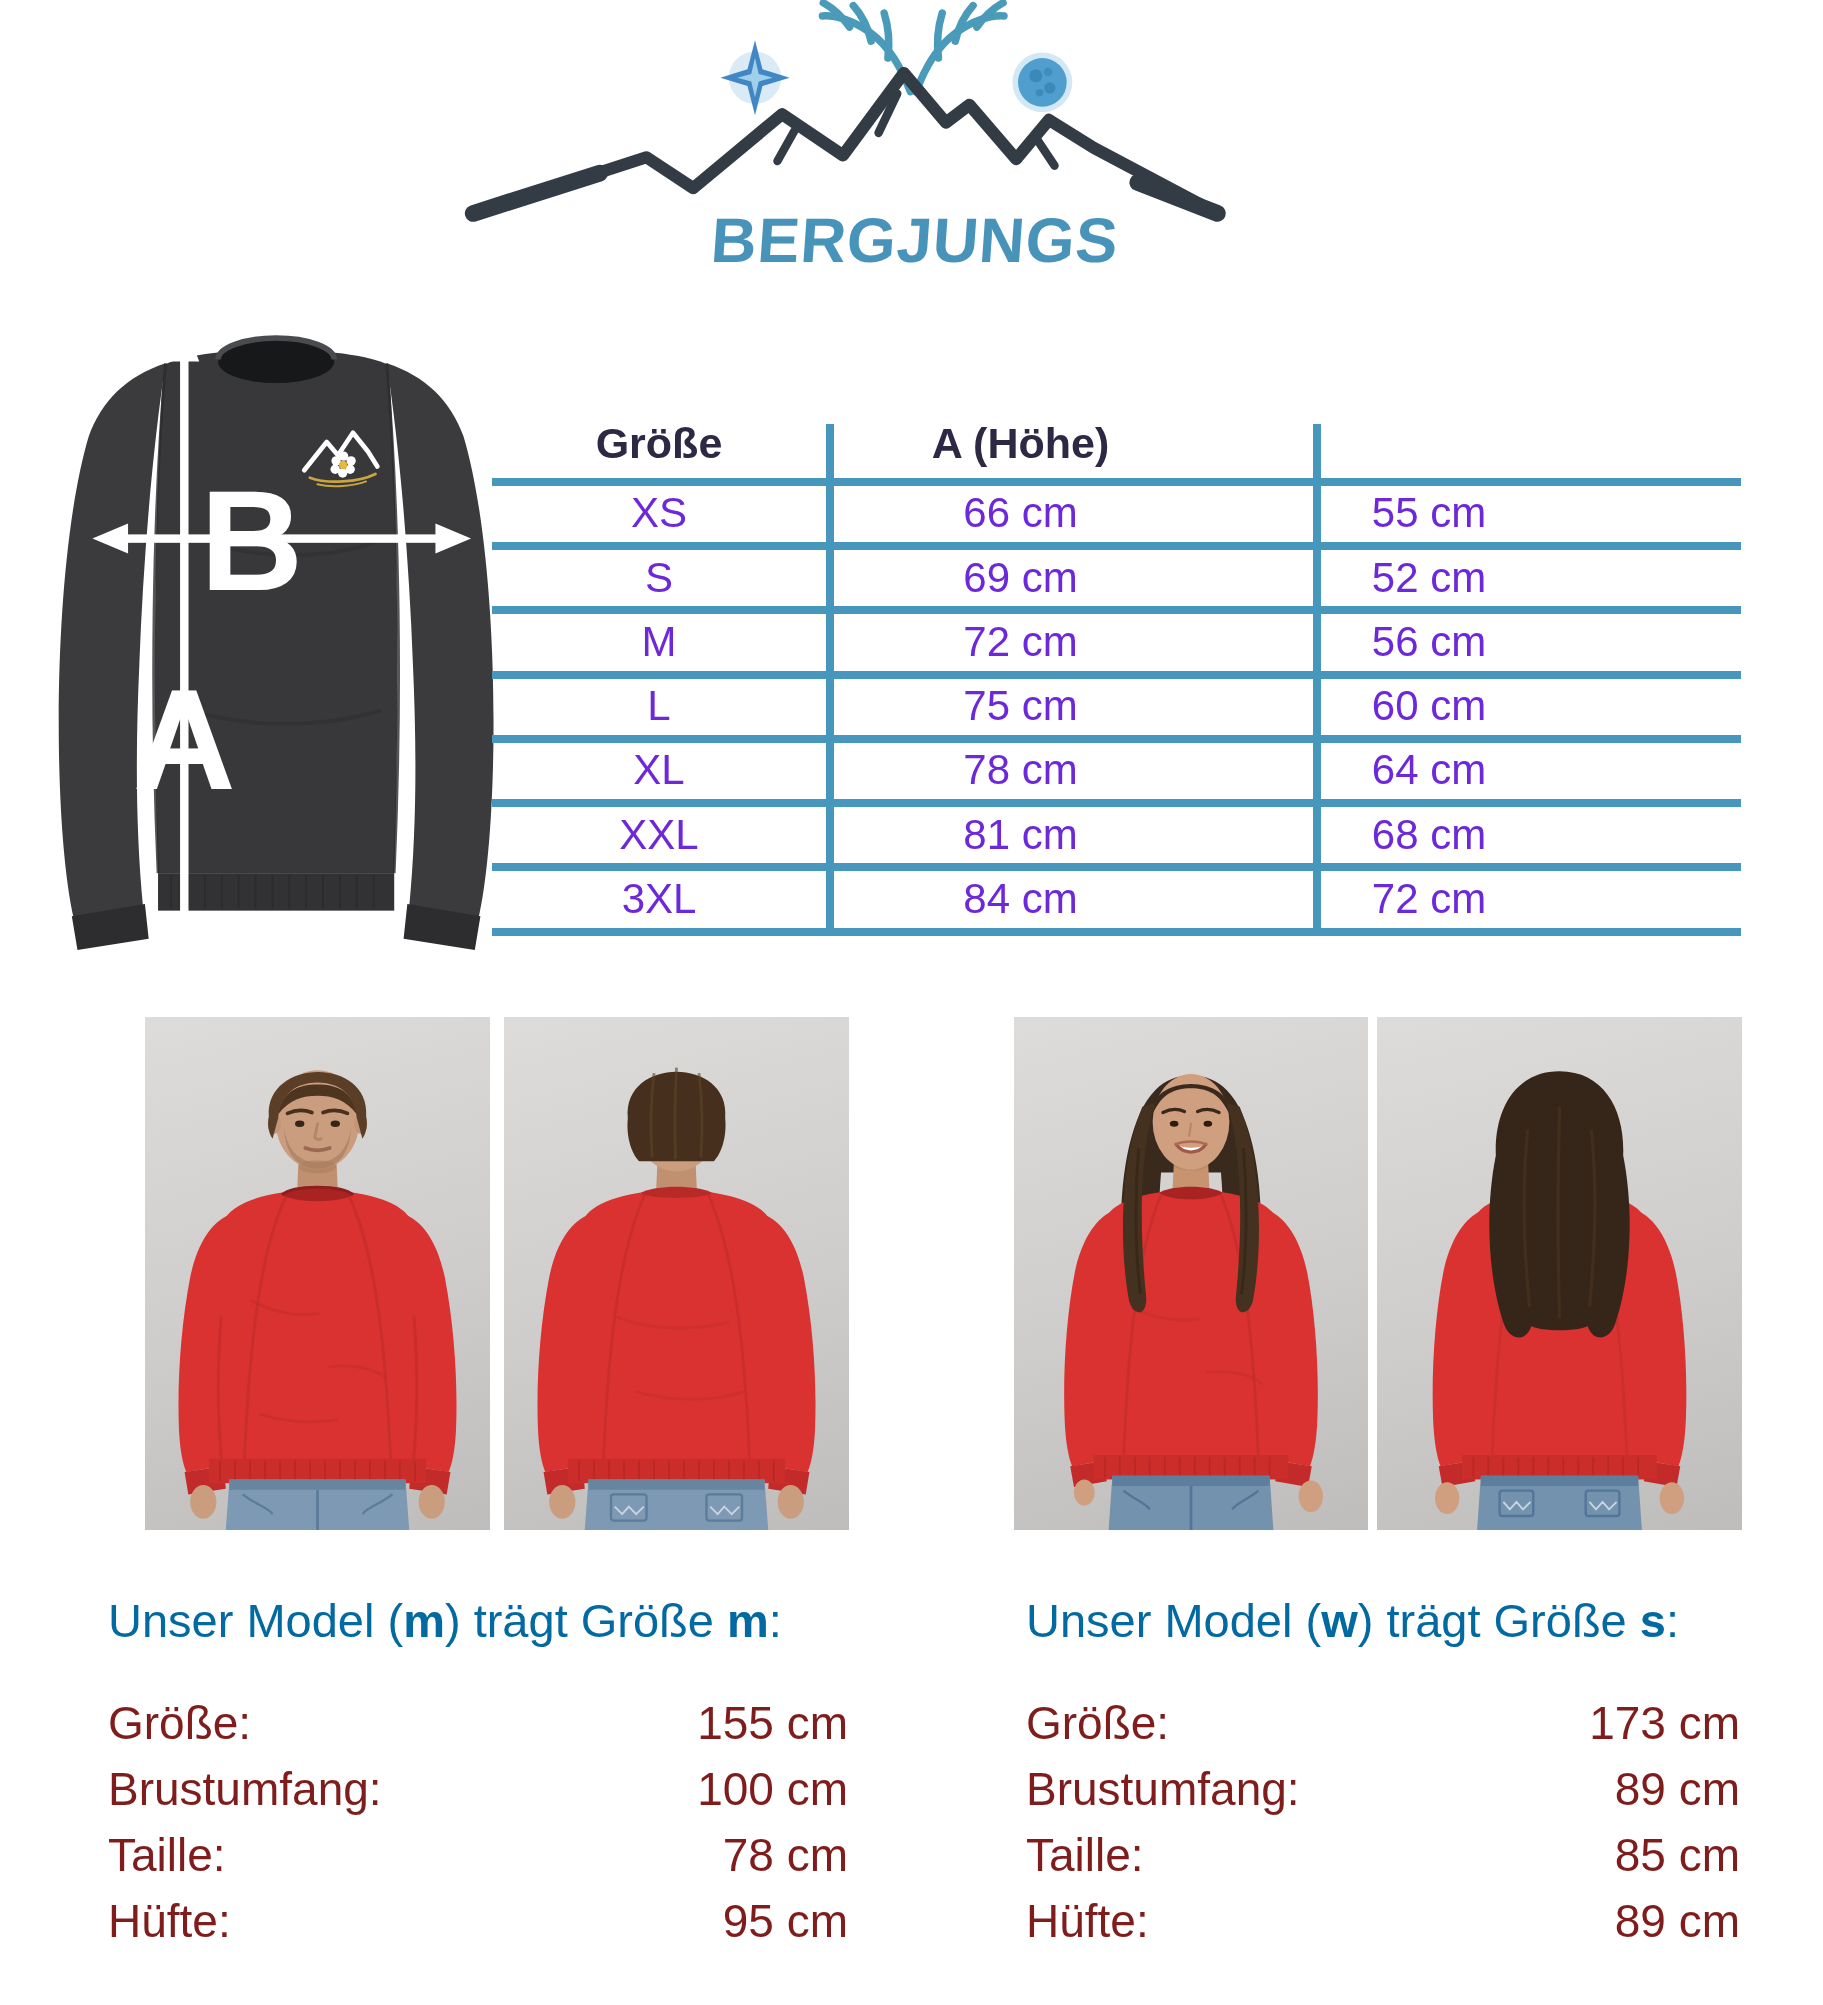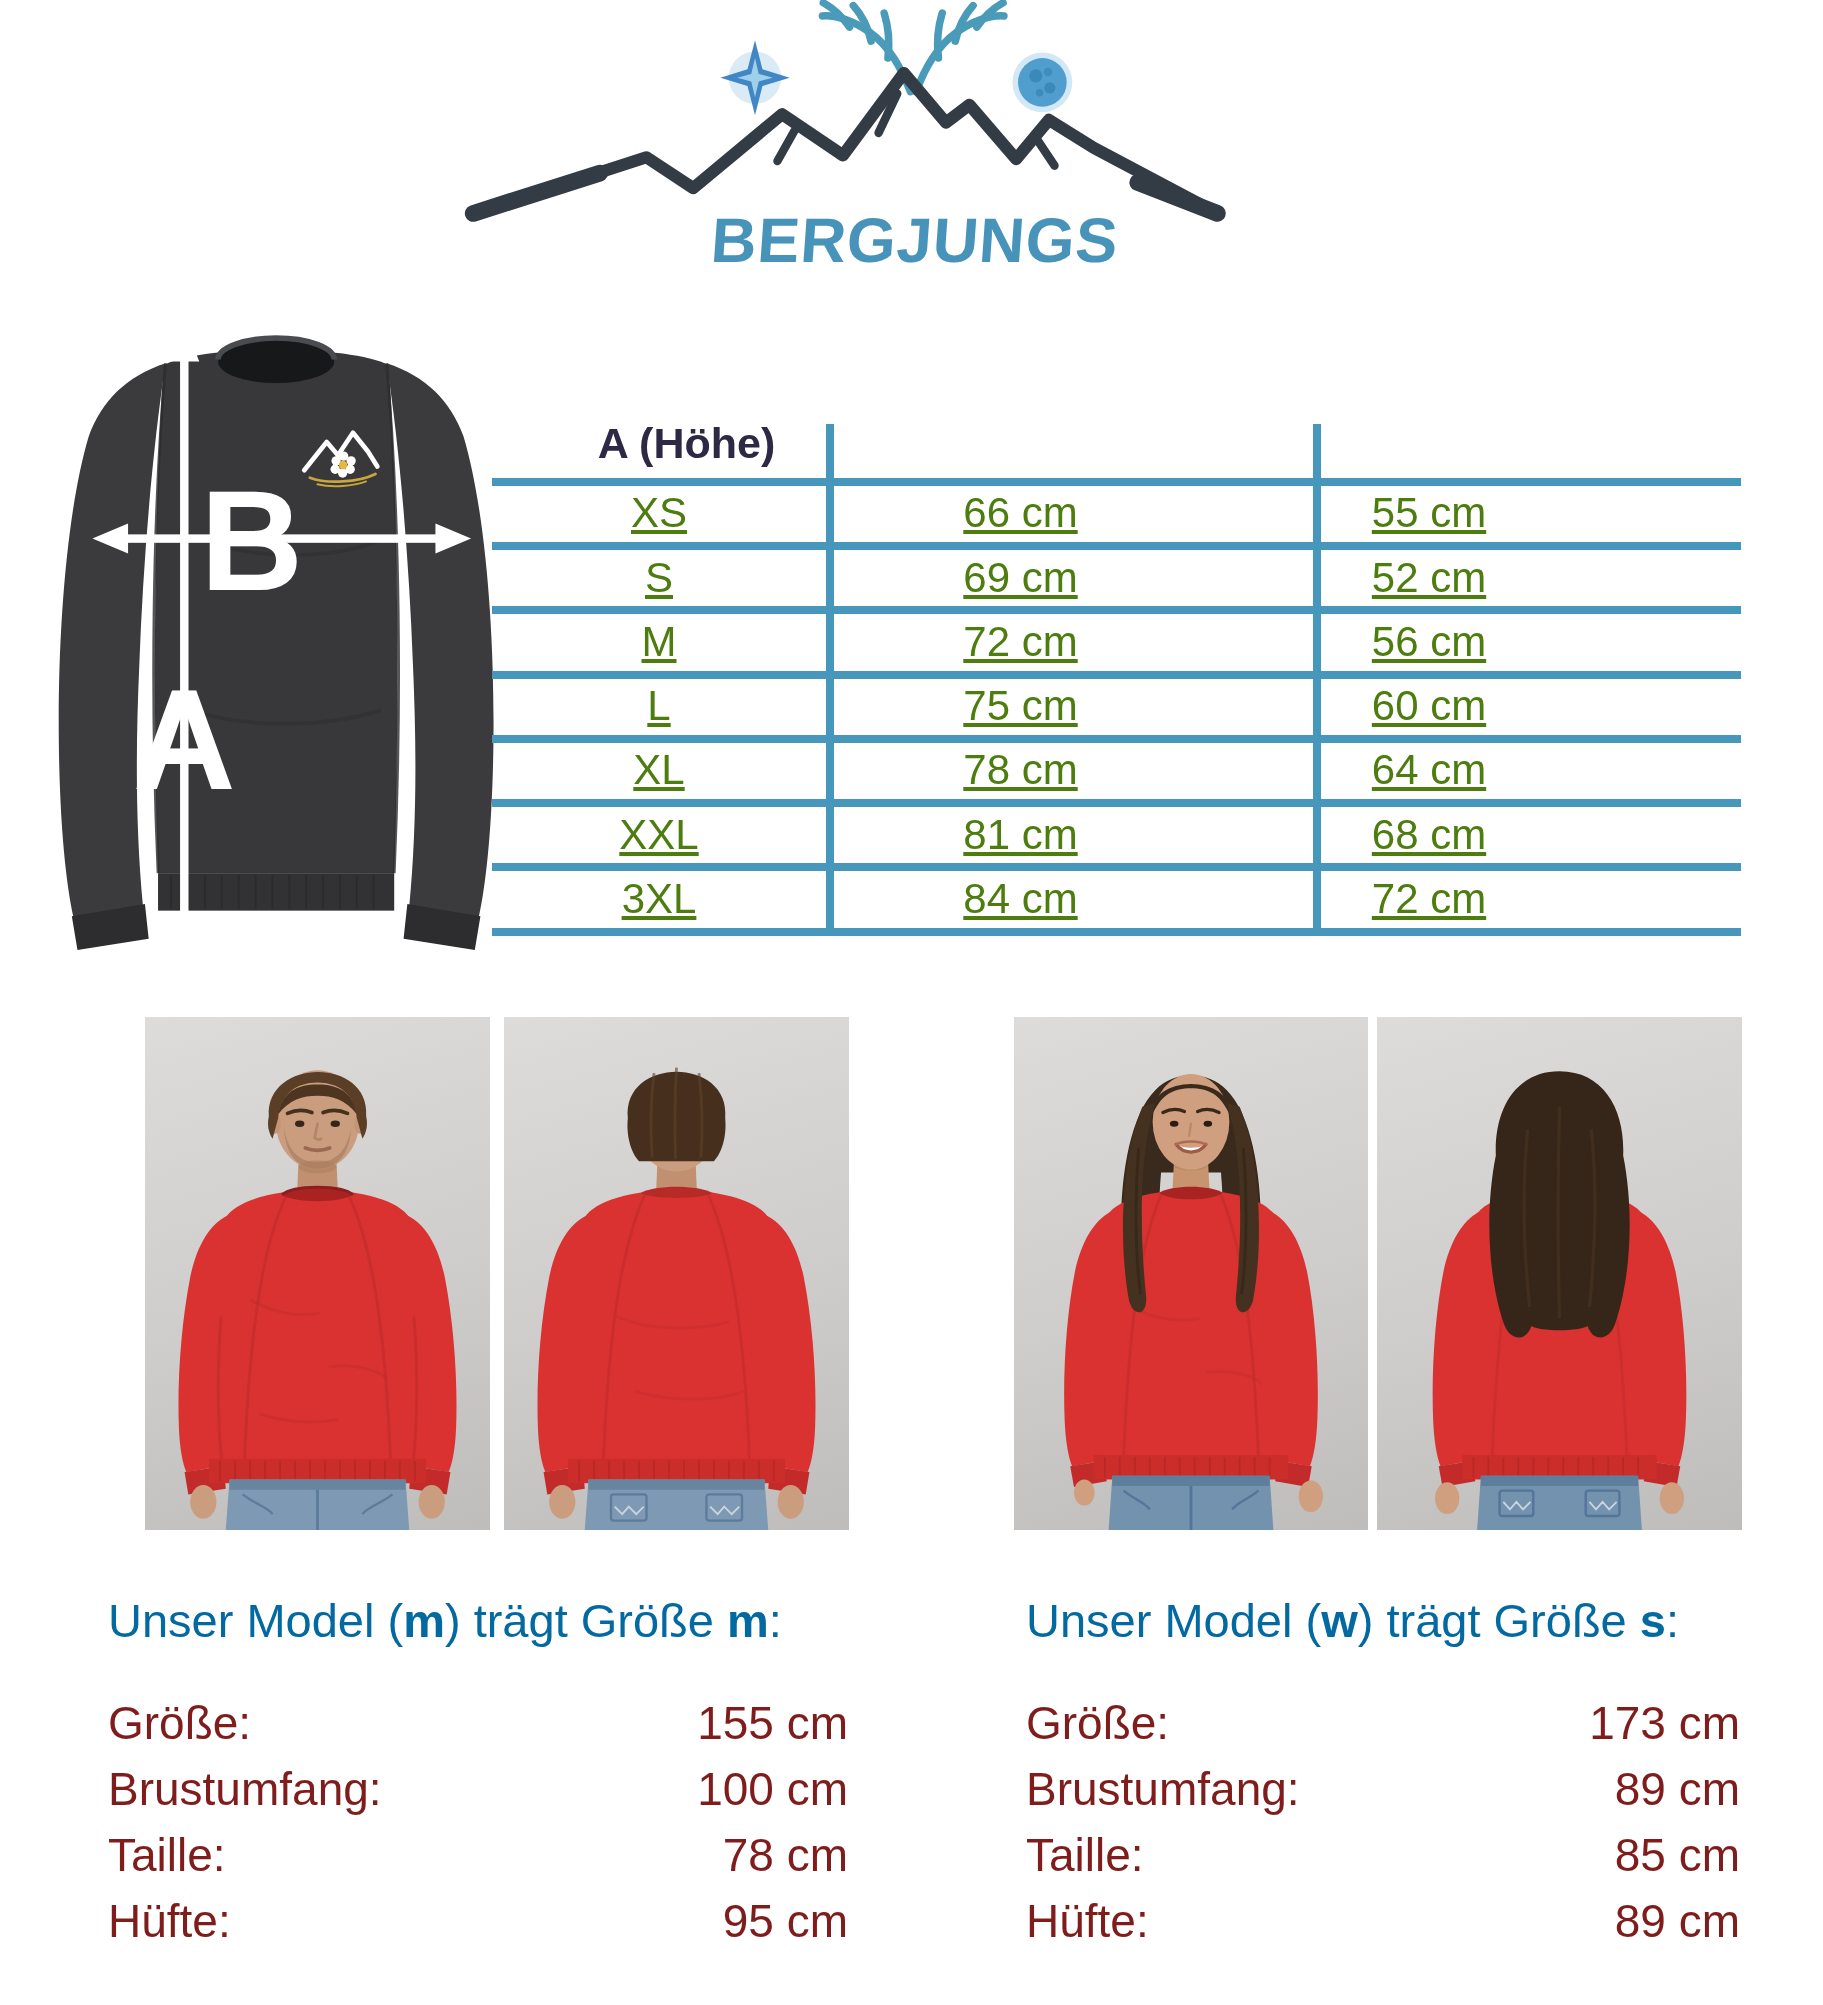--- a/index.html
+++ b/index.html
@@ -22,21 +22,21 @@
 
   
   .hline{position:absolute;left:492px;width:1249px;height:7.5px;background:#4796bb;}
   .vline{position:absolute;top:424px;width:7.5px;height:512px;background:#4796bb;}
   .thead-row{
     position:absolute;left:492px;top:409px;width:1249px;height:68px;display:flex;
     font-weight:bold;font-size:43px;color:#2d2944;line-height:68px;
   }
   .trow{
     position:absolute;left:492px;width:1249px;height:60px;display:flex;
-    font-size:42px;color:#4d7c0f;line-height:60px;text-decoration:underline;
+    font-size:42px;color:#6d28d9;line-height:60px;
   }
   .tc1{width:334px;text-align:center;}
   .tc2{width:389px;text-align:center;}
   .tc3{width:428px;text-align:center;}
 
   
   .photo{
     position:absolute;top:1017px;height:513px;
     background:linear-gradient(165deg,#dddcda 0%,#cecdcb 55%,#bebdbb 100%);
   }
@@ -140,20 +140,21 @@
     <g fill="#ffffff">
       <rect x="104" y="240.5" width="344" height="9"></rect>
       <polygon points="74,245 112,229 112,261"></polygon>
       <polygon points="478,245 440,229 440,261"></polygon>
     </g>
     <text x="172" y="512" font-size="152" font-weight="bold" fill="#ffffff" text-anchor="middle" font-family="Liberation Sans, sans-serif">A</text>
     <text x="244" y="300" font-size="152" font-weight="bold" fill="#ffffff" text-anchor="middle" font-family="Liberation Sans, sans-serif">B</text>
   </svg>
 
   <div class="thead-row">
+    <div class="tc1">Größe</div>
     <div class="tc2">A (Höhe)</div>
   </div>
 
   <div class="trow" style="top:483px">
     <div class="tc1">XS</div>
     <div class="tc2">66 cm</div>
     <div class="tc3">55 cm</div>
   </div>
   <div class="trow" style="top:548px">
     <div class="tc1">S</div>

